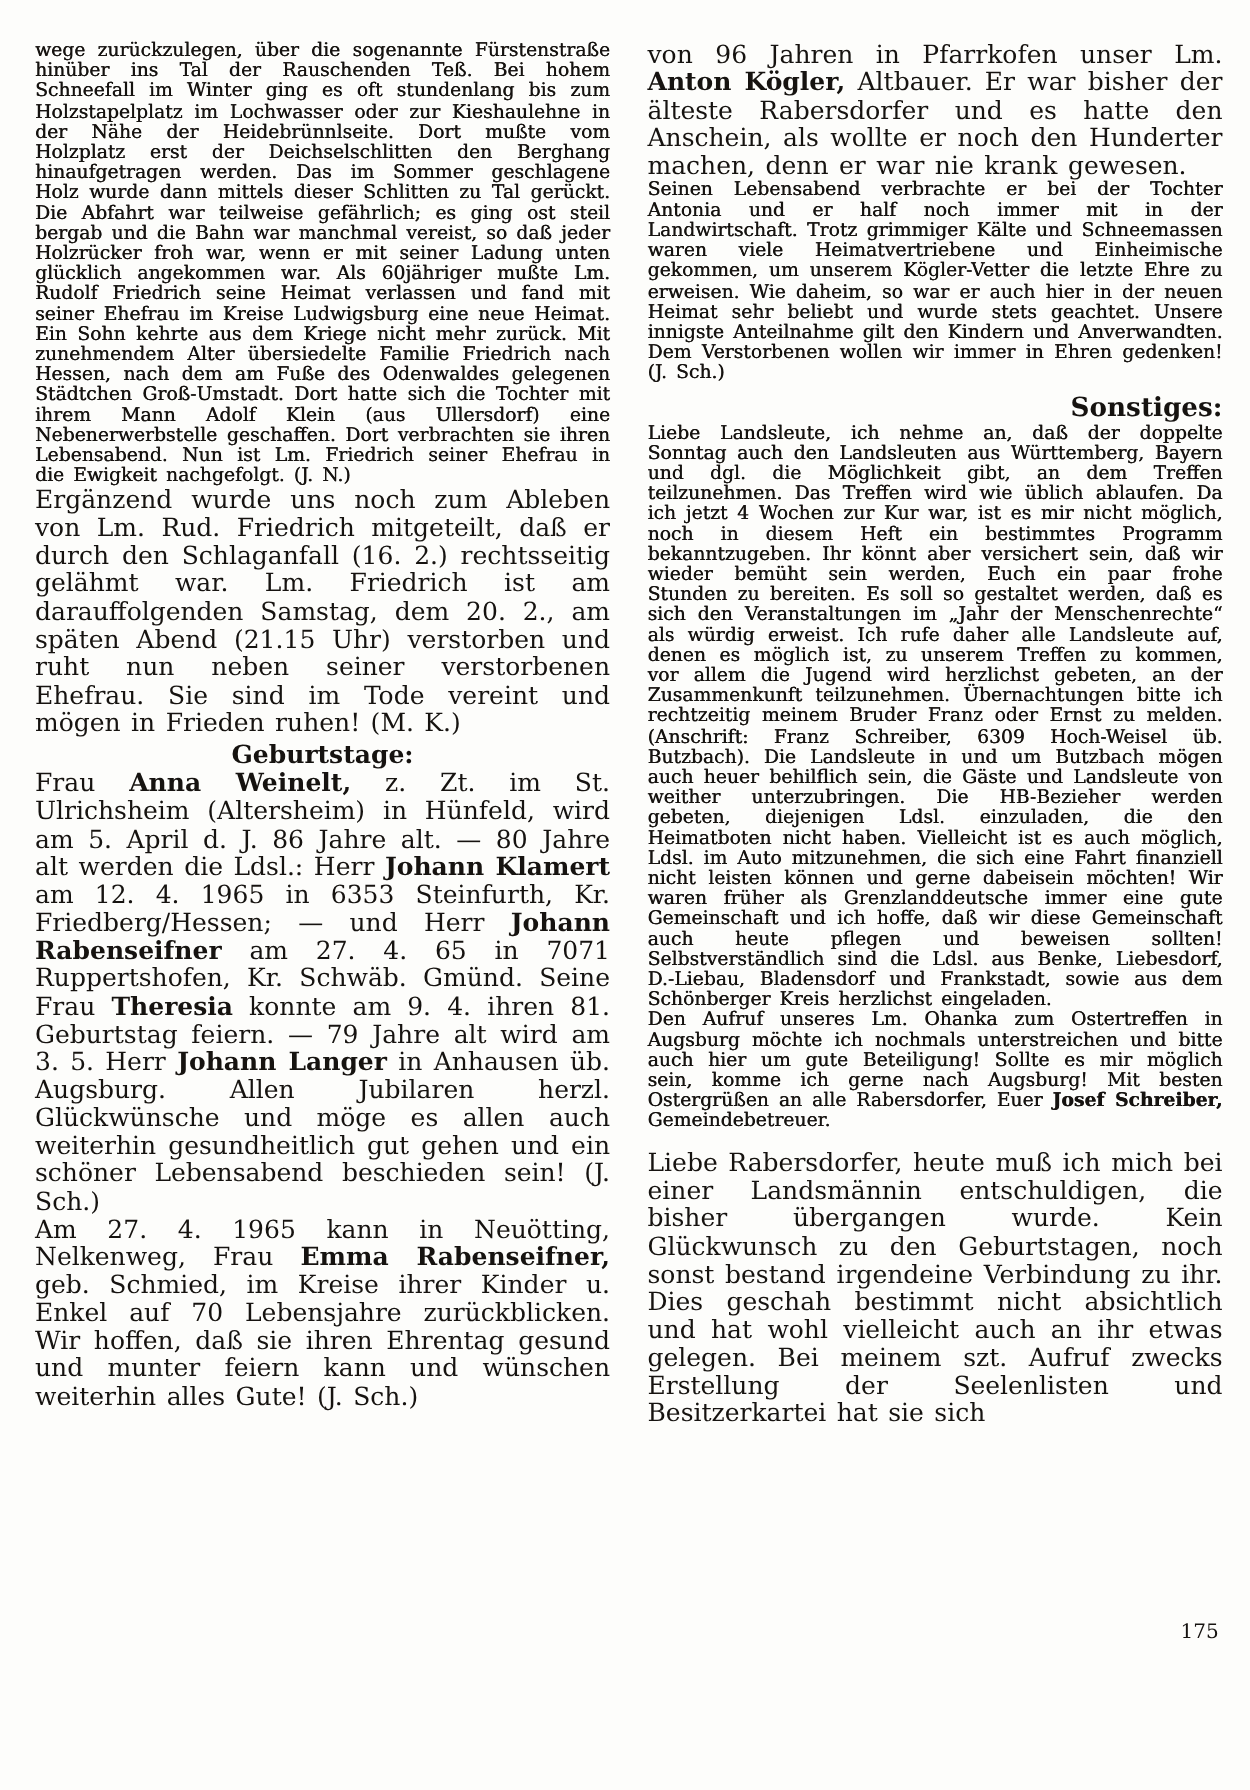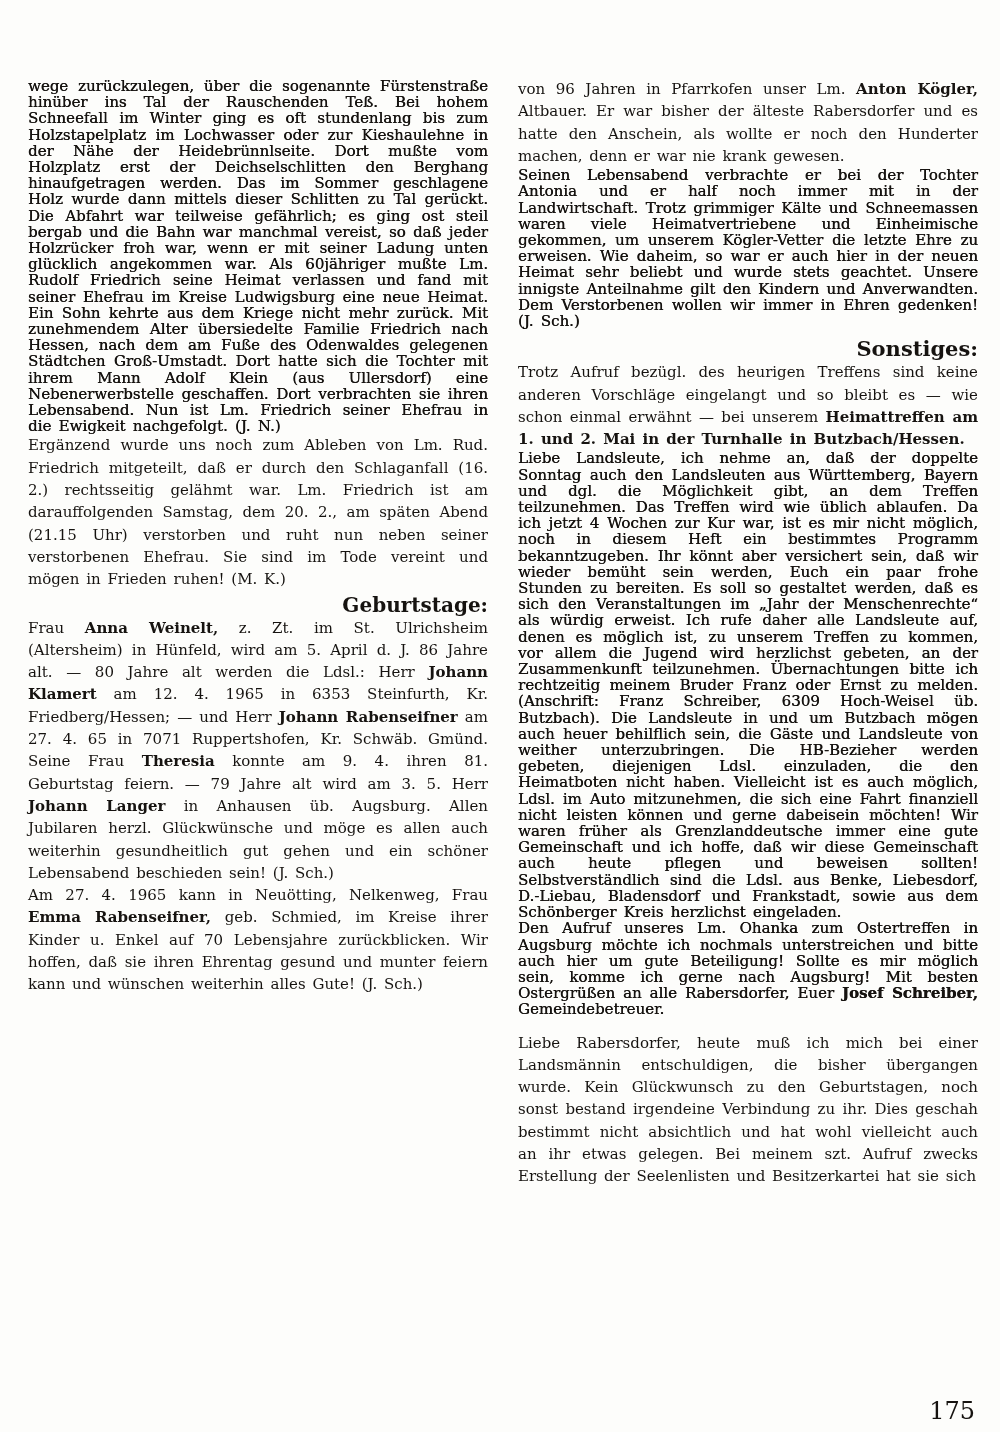--- a/index.html
+++ b/index.html
@@ -6,21 +6,21 @@
     margin: 0;
     padding: 0;
     background: #ffffff;
   }
   .sheet {
     position: relative;
     width: 1000px;
     height: 1432px;
     background: #fdfdfb;
     box-sizing: border-box;
-    padding: 78px 22px 0 28px;
+    padding: 32px 22px 0 28px;
     color: #161310;
     font-family: "DejaVu Serif", "Liberation Serif", serif;
     overflow: hidden;
   }
   .cols {
     display: flex;
     gap: 30px;
   }
   .col {
     width: 460px;
@@ -32,46 +32,46 @@
   .blk {
     text-align: justify;
   }
   .small {
     font-size: 15px;
     line-height: 16.2px;
     word-spacing: 2.5px;
     text-shadow: 0.3px 0 0 currentColor;
   }
   .body {
-    font-size: 15px;
+    font-size: 20px;
     line-height: 22.3px;
     word-spacing: 2px;
   }
   .heading {
     font-size: 21px;
     line-height: 25px;
     font-weight: bold;
     margin-top: 7px;
     text-align: right;
   }
   .subheading {
     font-size: 20px;
     line-height: 24px;
     font-weight: bold;
     margin-top: 2px;
-    text-align: right;
+    text-align: center;
   }
   .b {
     font-weight: bold;
   }
   .page-number {
     position: absolute;
-    top: 1400px;
+    top: 1294px;
     right: 25px;
-    font-size: 24px;
+    font-size: 16px;
     line-height: 22px;
     text-align: right;
   }
 </style>
 </head>
 <body>
 
 <div class="sheet">
   <div class="cols">
 
@@ -80,21 +80,20 @@
       <p class="blk body"><span>Ergänzend wurde uns noch zum Ableben von Lm. Rud. Friedrich mitgeteilt, daß er durch den Schlaganfall (16. 2.) rechtsseitig gelähmt war. Lm. Friedrich ist am darauffolgenden Samstag, dem 20. 2., am späten Abend (21.15 Uhr) verstorben und ruht nun neben seiner verstorbenen Ehefrau. Sie sind im Tode vereint und mögen in Frieden ruhen! (M. K.)</span></p>
       <h3 class="subheading"><span class="b">Geburtstage:</span></h3>
       <p class="blk body"><span>Frau </span><span class="b">Anna Weinelt,</span><span> z. Zt. im St. Ulrichsheim (Altersheim) in Hünfeld, wird am 5. April d. J. 86 Jahre alt. — 80 Jahre alt werden die Ldsl.: Herr </span><span class="b">Johann Klamert</span><span> am 12. 4. 1965 in 6353 Steinfurth, Kr. Friedberg/Hessen; — und Herr </span><span class="b">Johann Rabenseifner</span><span> am 27. 4. 65 in 7071 Ruppertshofen, Kr. Schwäb. Gmünd. Seine Frau </span><span class="b">Theresia</span><span> konnte am 9. 4. ihren 81. Geburtstag feiern. — 79 Jahre alt wird am 3. 5. Herr </span><span class="b">Johann Langer</span><span> in Anhausen üb. Augsburg. Allen Jubilaren herzl. Glückwünsche und möge es allen auch weiterhin gesundheitlich gut gehen und ein schöner Lebensabend beschieden sein! (J. Sch.)</span></p>
       <p class="blk body"><span>Am 27. 4. 1965 kann in Neuötting, Nelkenweg, Frau </span><span class="b">Emma Rabenseifner,</span><span> geb. Schmied, im Kreise ihrer Kinder u. Enkel auf 70 Lebensjahre zurückblicken. Wir hoffen, daß sie ihren Ehrentag gesund und munter feiern kann und wünschen weiterhin alles Gute! (J. Sch.)</span></p>
     </div>
 
     <div class="col">
       <p class="blk body"><span>von 96 Jahren in Pfarrkofen unser Lm. </span><span class="b">Anton Kögler,</span><span> Altbauer. Er war bisher der älteste Rabersdorfer und es hatte den Anschein, als wollte er noch den Hunderter machen, denn er war nie krank gewesen.</span></p>
       <p class="blk small"><span>Seinen Lebensabend verbrachte er bei der Tochter Antonia und er half noch immer mit in der Landwirtschaft. Trotz grimmiger Kälte und Schneemassen waren viele Heimatvertriebene und Einheimische gekommen, um unserem Kögler-Vetter die letzte Ehre zu erweisen. Wie daheim, so war er auch hier in der neuen Heimat sehr beliebt und wurde stets geachtet. Unsere innigste Anteilnahme gilt den Kindern und Anverwandten. Dem Verstorbenen wollen wir immer in Ehren gedenken! (J. Sch.)</span></p>
       <h2 class="heading"><span class="b">Sonstiges:</span></h2>
-      <p class="blk body"><span>Trotz Aufruf bezügl. des heurigen Treffens sind keine anderen Vorschläge eingelangt und so bleibt es — wie schon einmal erwähnt — bei unserem </span><span class="b">Heimattreffen am 1. und 2. Mai in der Turnhalle in Butzbach/Hessen.</span></p>
       <p class="blk small"><span>Liebe Landsleute, ich nehme an, daß der doppelte Sonntag auch den Landsleuten aus Württemberg, Bayern und dgl. die Möglichkeit gibt, an dem Treffen teilzunehmen. Das Treffen wird wie üblich ablaufen. Da ich jetzt 4 Wochen zur Kur war, ist es mir nicht möglich, noch in diesem Heft ein bestimmtes Programm bekanntzugeben. Ihr könnt aber versichert sein, daß wir wieder bemüht sein werden, Euch ein paar frohe Stunden zu bereiten. Es soll so gestaltet werden, daß es sich den Veranstaltungen im „Jahr der Menschenrechte“ als würdig erweist. Ich rufe daher alle Landsleute auf, denen es möglich ist, zu unserem Treffen zu kommen, vor allem die Jugend wird herzlichst gebeten, an der Zusammenkunft teilzunehmen. Übernachtungen bitte ich rechtzeitig meinem Bruder Franz oder Ernst zu melden. (Anschrift: Franz Schreiber, 6309 Hoch-Weisel üb. Butzbach). Die Landsleute in und um Butzbach mögen auch heuer behilflich sein, die Gäste und Landsleute von weither unterzubringen. Die HB-Bezieher werden gebeten, diejenigen Ldsl. einzuladen, die den Heimatboten nicht haben. Vielleicht ist es auch möglich, Ldsl. im Auto mitzunehmen, die sich eine Fahrt finanziell nicht leisten können und gerne dabeisein möchten! Wir waren früher als Grenzlanddeutsche immer eine gute Gemeinschaft und ich hoffe, daß wir diese Gemeinschaft auch heute pflegen und beweisen sollten! Selbstverständlich sind die Ldsl. aus Benke, Liebesdorf, D.-Liebau, Bladensdorf und Frankstadt, sowie aus dem Schönberger Kreis herzlichst eingeladen.</span></p>
       <p class="blk small"><span>Den Aufruf unseres Lm. Ohanka zum Ostertreffen in Augsburg möchte ich nochmals unterstreichen und bitte auch hier um gute Beteiligung! Sollte es mir möglich sein, komme ich gerne nach Augsburg! Mit besten Ostergrüßen an alle Rabersdorfer, Euer </span><span class="b">Josef Schreiber,</span><span> Gemeindebetreuer.</span></p>
       <p class="blk body" style="margin-top:14px"><span>Liebe Rabersdorfer, heute muß ich mich bei einer Landsmännin entschuldigen, die bisher übergangen wurde. Kein Glückwunsch zu den Geburtstagen, noch sonst bestand irgendeine Verbindung zu ihr. Dies geschah bestimmt nicht absichtlich und hat wohl vielleicht auch an ihr etwas gelegen. Bei meinem szt. Aufruf zwecks Erstellung der Seelenlisten und Besitzerkartei hat sie sich</span></p>
     </div>
 
   </div>
 
   <div class="page-number">175</div>
 </div>
 

